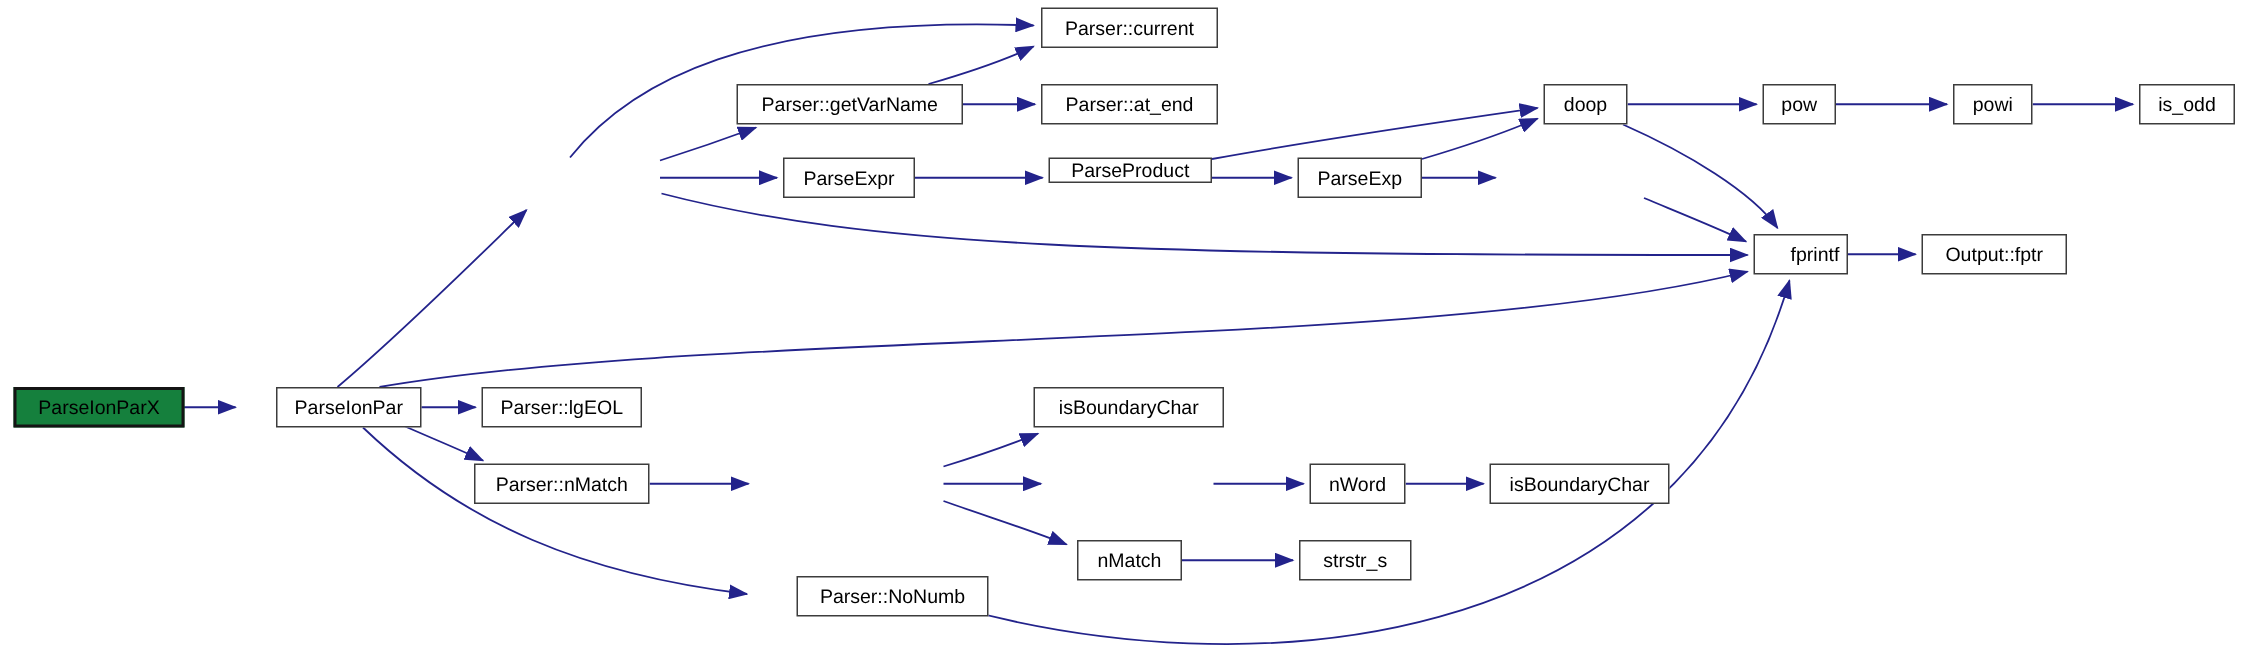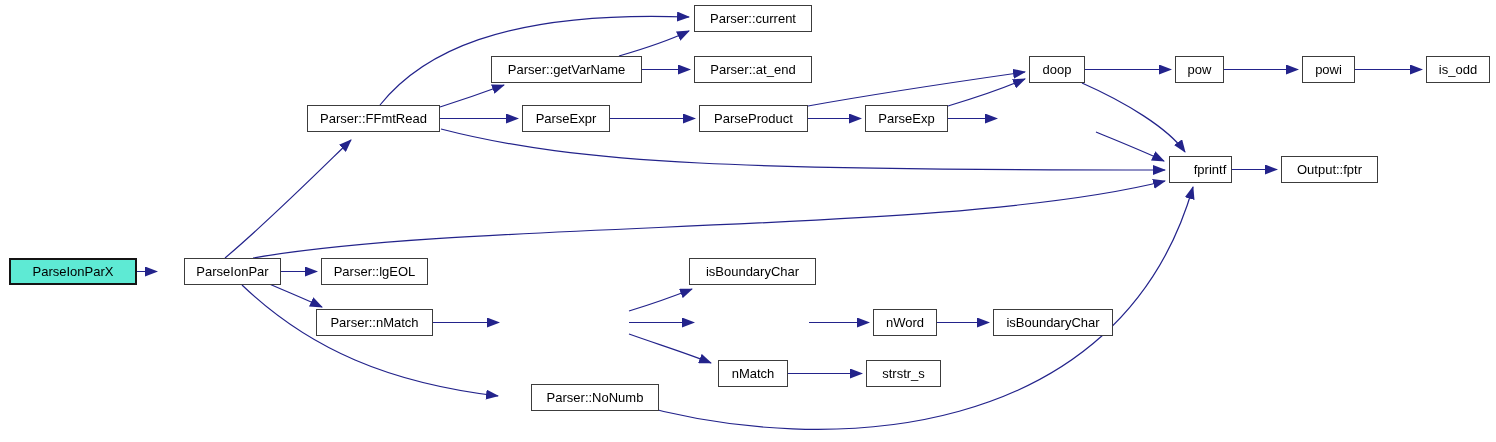--- a/index.html
+++ b/index.html
@@ -81,28 +81,27 @@
       <path d="M 433,322.5 H 499" stroke="#23238b" marker-end="url(#arrowhead)"></path>
       <path d="M 629,311 C 652,304 672,297 692,289" stroke="#23238b" marker-end="url(#arrowhead)"></path>
       <path d="M 629,322.5 H 694" stroke="#23238b" marker-end="url(#arrowhead)"></path>
       <path d="M 629,334 C 660,345 686,353 711,363" stroke="#23238b" marker-end="url(#arrowhead)"></path>
       <path d="M 809,322.5 H 869" stroke="#23238b" marker-end="url(#arrowhead)"></path>
       <path d="M 937,322.5 H 989" stroke="#23238b" marker-end="url(#arrowhead)"></path>
       <path d="M 788,373.5 H 862" stroke="#23238b" marker-end="url(#arrowhead)"></path>
       <path d="M 631,403 C 830,460 1120,440 1193,187" stroke="#23238b" marker-end="url(#arrowhead)"></path>
     </svg>
 
-<div class="node root" style="left: 9px; top: 258px; width: 128px; height: 27px; border-color: rgb(20, 20, 20); background: #5eead4;">ParseIonParX</div>
+<div class="node root" style="left: 9px; top: 258px; width: 114px; height: 27px; border-color: rgb(20, 20, 20); background: #15803d;">ParseIonParX</div>
     <div class="node" style="left: 161px; top: 258px; width: 97px; height: 27px; border-color: rgb(60, 60, 60); background: rgb(255, 255, 255); margin-left: 23px;">ParseIonPar</div>
-    <div class="node" style="left: 307px; top: 105px; width: 133px; height: 27px; border-color: rgb(60, 60, 60); background: rgb(255, 255, 255);">Parser::FFmtRead</div>
     <div class="node" style="left: 491px; top: 56px; width: 151px; height: 27px; border-color: rgb(60, 60, 60); background: rgb(255, 255, 255);">Parser::getVarName</div>
     <div class="node" style="left: 694px; top: 5px; width: 118px; height: 27px; border-color: rgb(60, 60, 60); background: rgb(255, 255, 255);">Parser::current</div>
     <div class="node" style="left: 694px; top: 56px; width: 118px; height: 27px; border-color: rgb(60, 60, 60); background: rgb(255, 255, 255);">Parser::at_end</div>
     <div class="node" style="left: 522px; top: 105px; width: 88px; height: 27px; border-color: rgb(60, 60, 60); background: rgb(255, 255, 255);">ParseExpr</div>
-    <div class="node" style="left: 699px; top: 105px; width: 109px; height: 27px; border-color: rgb(60, 60, 60); background: rgb(255, 255, 255);">ParseProduct</div>
+    <div class="node" style="left: 699px; top: 105px; width: 109px; height: 17px; border-color: rgb(60, 60, 60); background: rgb(255, 255, 255);">ParseProduct</div>
     <div class="node" style="left: 865px; top: 105px; width: 83px; height: 27px; border-color: rgb(60, 60, 60); background: rgb(255, 255, 255);">ParseExp</div>
     <div class="node" style="left: 1029px; top: 56px; width: 56px; height: 27px; border-color: rgb(60, 60, 60); background: rgb(255, 255, 255);">doop</div>
     <div class="node" style="left: 1175px; top: 56px; width: 49px; height: 27px; border-color: rgb(60, 60, 60); background: rgb(255, 255, 255);">pow</div>
     <div class="node" style="left: 1302px; top: 56px; width: 53px; height: 27px; border-color: rgb(60, 60, 60); background: rgb(255, 255, 255);">powi</div>
     <div class="node" style="left: 1426px; top: 56px; width: 64px; height: 27px; border-color: rgb(60, 60, 60); background: rgb(255, 255, 255);">is_odd</div>
     <div class="node" style="left: 1169px; top: 156px; width: 63px; height: 27px; border-color: rgb(60, 60, 60); background: rgb(255, 255, 255); padding-left: 19px;">fprintf</div>
     <div class="node" style="left: 1281px; top: 156px; width: 97px; height: 27px; border-color: rgb(60, 60, 60); background: rgb(255, 255, 255);">Output::fptr</div>
     <div class="node" style="left: 321px; top: 258px; width: 107px; height: 27px; border-color: rgb(60, 60, 60); background: rgb(255, 255, 255);">Parser::lgEOL</div>
     <div class="node" style="left: 689px; top: 258px; width: 127px; height: 27px; border-color: rgb(60, 60, 60); background: rgb(255, 255, 255);">isBoundaryChar</div>
     <div class="node" style="left: 316px; top: 309px; width: 117px; height: 27px; border-color: rgb(60, 60, 60); background: rgb(255, 255, 255);">Parser::nMatch</div>

